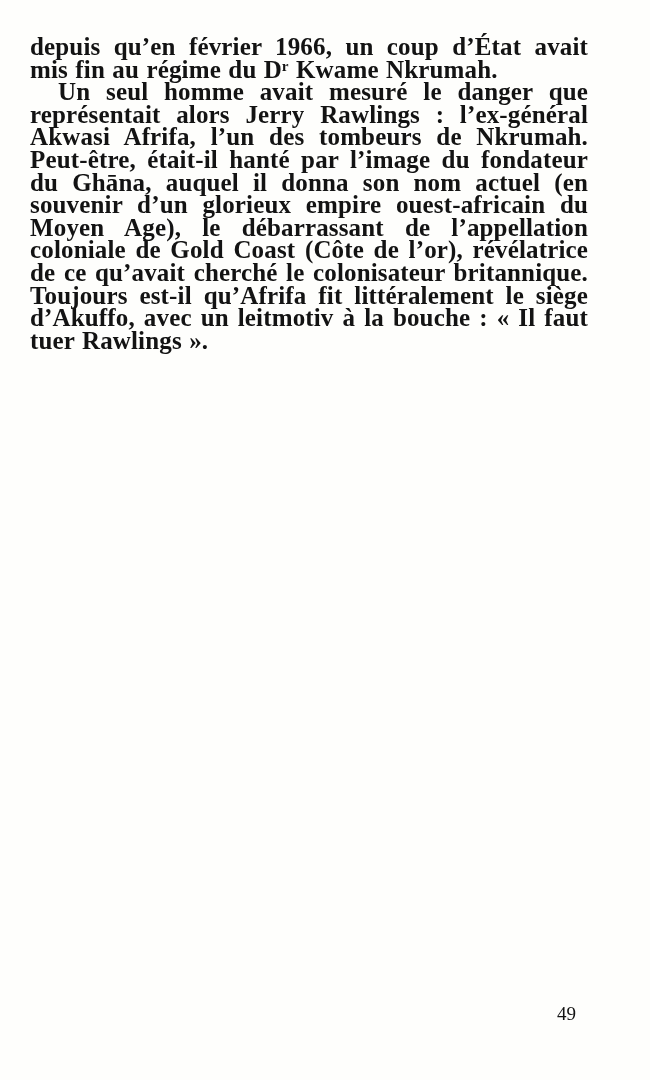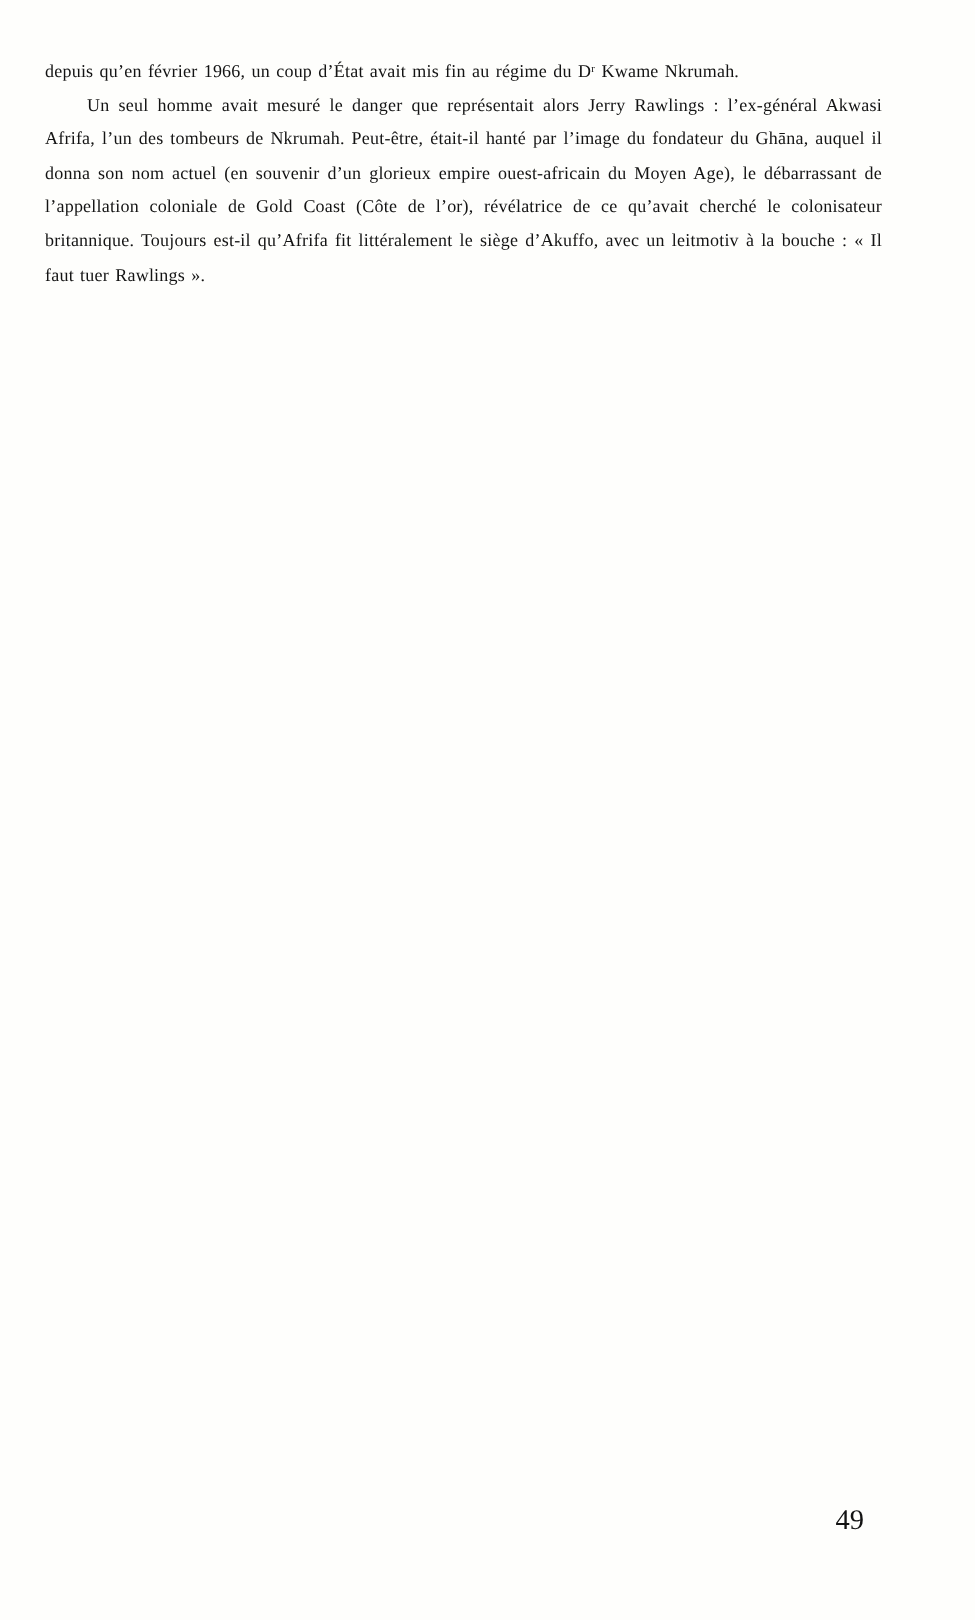--- a/index.html
+++ b/index.html
@@ -16,25 +16,26 @@
     overflow: hidden;
   }
   .page-text-block {
     position: absolute;
     left: 30px;
     top: 36px;
     width: 558px;
   }
   p.body-par {
     margin: 0;
-    font-size: 12px;
+    font-size: 25px;
     line-height: 22.6px;
     text-align: justify;
     letter-spacing: 0.15px;
     word-spacing: 1px;
+    font-weight: bold;
   }
   p.body-par.indented {
     text-indent: 28px;
   }
   .page-number {
     position: absolute;
     right: 74px;
     bottom: 55px;
     font-size: 19px;
     color: #131313;

